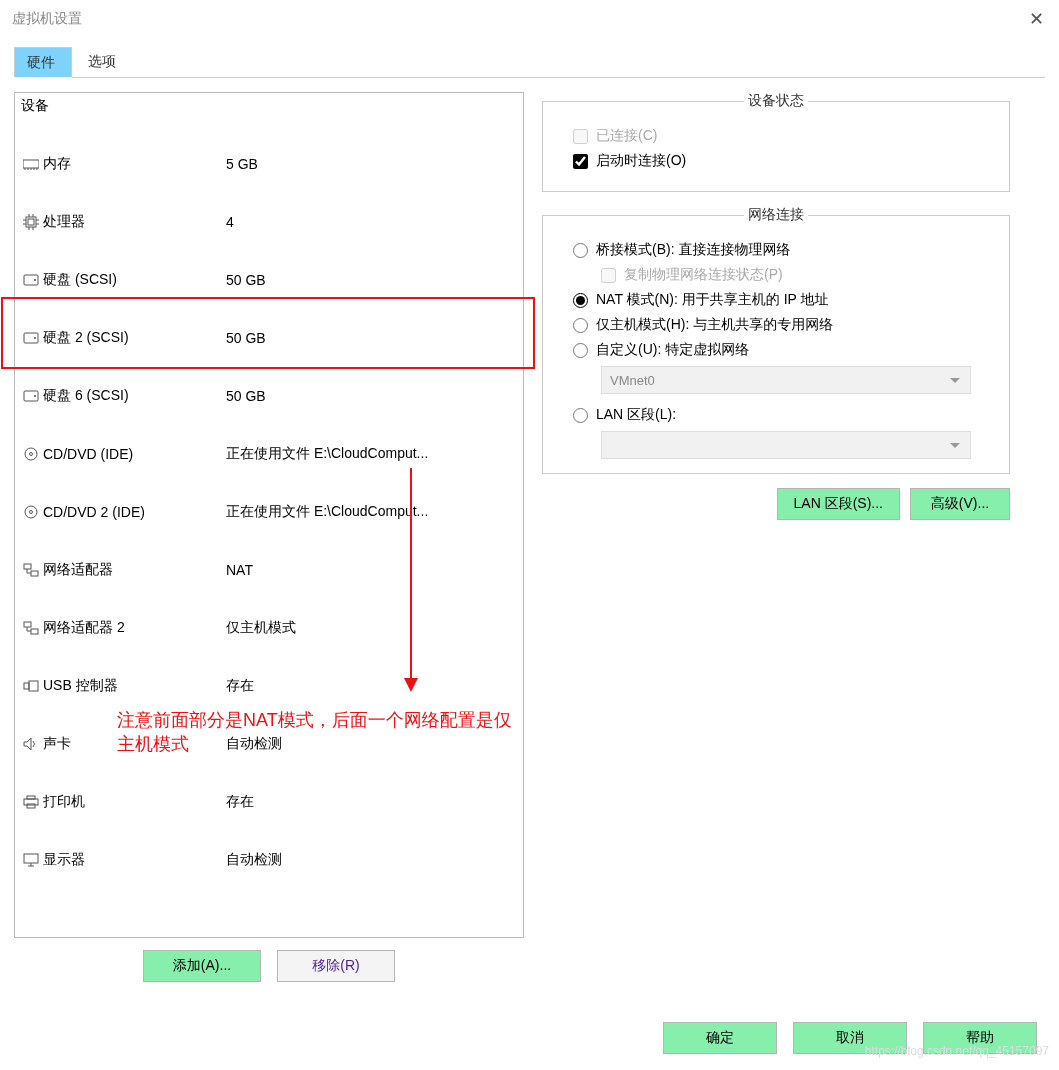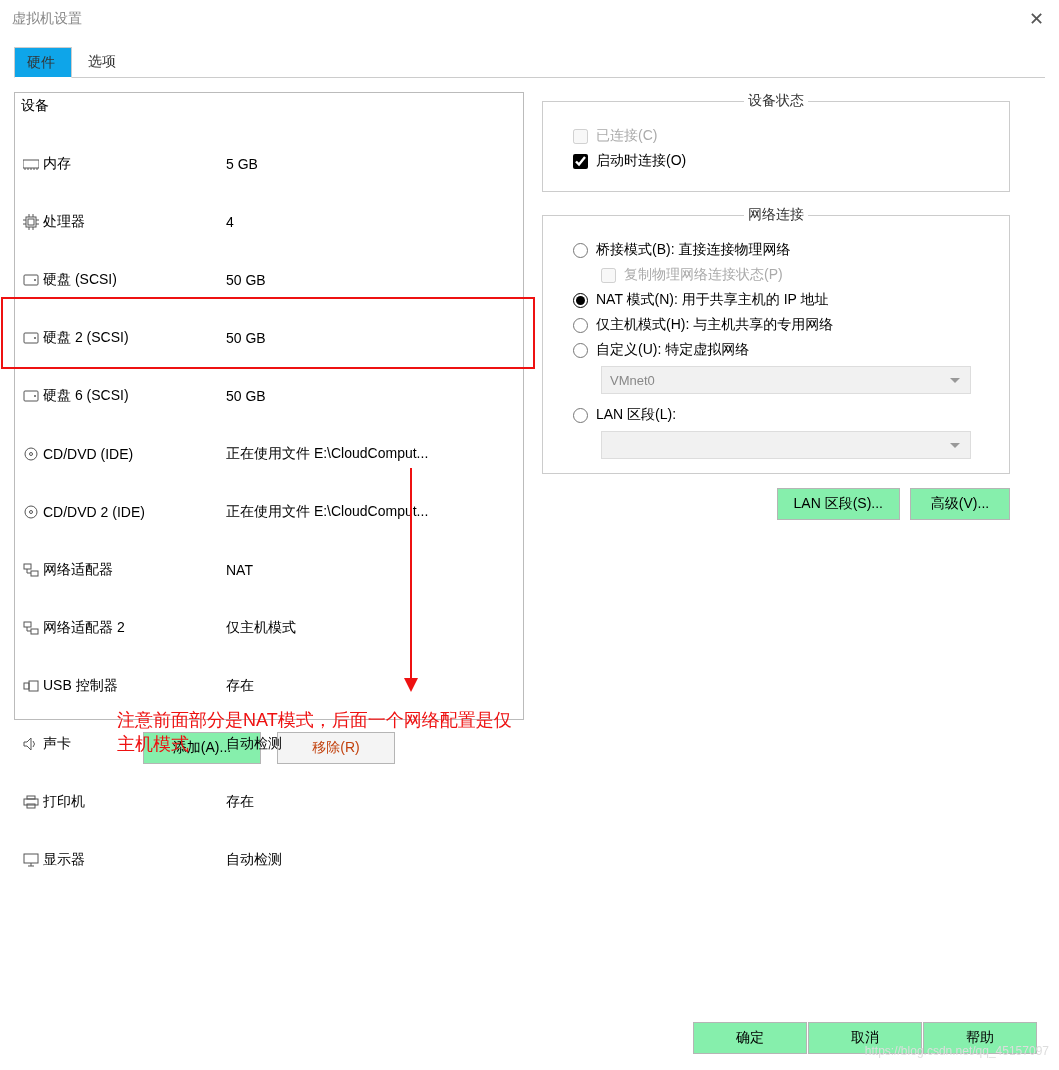--- a/index.html
+++ b/index.html
@@ -2,46 +2,46 @@
 <html><head>
 <meta charset="utf-8">
 <style>
 * { box-sizing: border-box; margin: 0; padding: 0; }
 body { font-family: "Microsoft YaHei", "Segoe UI", sans-serif; font-size: 13px; background: #fff; color: #000; width: 1059px; height: 1070px; position: relative; overflow: hidden; }
 .title-bar { height: 38px; display: flex; align-items: center; padding: 0 12px; color: #888; font-size: 14px; }
 .close-x { position: absolute; right: 15px; top: 8px; font-size: 18px; color: #555; cursor: pointer; }
 .dialog-body { padding: 8px 14px 14px 14px; }
 .tab-strip { display: flex; border-bottom: 1px solid #ccc; }
 .tab { padding: 6px 16px 5px 16px; font-size: 14px; color: #333; cursor: pointer; position: relative; top: 1px; }
-.tab.active { border: 1px solid #ccc; border-bottom: 1px solid #fff; background: #0ea5e9; padding-left: 12px; }
+.tab.active { border: 1px solid #ccc; border-bottom: 1px solid #fff; background: #7dd3fc; padding-left: 12px; }
 .panels { display: flex; gap: 18px; padding-top: 14px; }
 .left-panel { width: 510px; display: flex; flex-direction: column; }
-.device-list { border: 1px solid #bbb; height: 628px; position: relative; }
+.device-list { border: 1px solid #bbb; height: 846px; position: relative; }
 .list-header { display: flex; border-bottom: 0px solid #ddd; padding: 4px 6px; font-size: 14px; }
 .col-dev { width: 205px; }
 .col-sum { flex: 1; }
 .list-row { display: flex; align-items: center; padding: 2px 6px; font-size: 14px; height: 26px; margin-top: 32px; }
 .list-row .ico { width: 20px; display: inline-flex; justify-content: center; color: #555; margin-right: 2px; }
 .list-row .dev { width: 183px; }
 .list-row .sum { flex: 1; white-space: nowrap; overflow: hidden; text-overflow: clip; }
 .red-box { border: 2px solid #e11; position: absolute; left: -14px; right: -12px; }
 .right-panel { width: 468px; }
 fieldset { border: 1px solid #ccc; padding: 10px 14px 14px 14px; margin-bottom: 14px; position: relative; }
 legend { padding: 0 4px; font-size: 14px; color: #333; text-align: center; }
 .chk-row, .rad-row { display: flex; align-items: center; margin: 7px 0 7px 16px; font-size: 14px; }
 .rad-row.indent { margin-left: 44px; }
 input[type="checkbox"], input[type="radio"] { width: 15px; height: 15px; margin-right: 8px; accent-color: #000; }
 input[type="checkbox"]:disabled + span, .disabled-text { color: #aaa; }
 .dropdown { width: 370px; height: 28px; background: #f1f1f1; border: 1px solid #ddd; margin-left: 44px; margin-top: 4px; display: flex; align-items: center; padding: 0 8px; color: #888; position: relative; }
 .dropdown::after { content: ""; position: absolute; right: 10px; top: 11px; width: 0; height: 0; border-left: 5px solid transparent; border-right: 5px solid transparent; border-top: 5px solid #999; }
 .btn { border: 1px solid #b5b5b5; background: #86efac; padding: 6px 16px; font-size: 14px; cursor: pointer; min-width: 100px; text-align: center; }
-.btn:disabled { color: #c2410c; background: #f4f4f4; cursor: default; }
+.btn:disabled { color: #4c1d95; background: #f4f4f4; cursor: default; }
 .btn-row-right { display: flex; gap: 10px; justify-content: flex-end; margin-top: 6px; }
 .bottom-btns-left { display: flex; gap: 16px; justify-content: center; margin-top: 12px; }
-.footer-btns { position: absolute; bottom: 16px; right: 22px; display: flex; gap: 1px; }
+.footer-btns { position: absolute; bottom: 16px; right: 22px; display: flex; gap: 16px; }
 .annotation-arrow { position: absolute; left: 395px; top: 375px; }
 .arrow-line { width: 2px; height: 210px; background: #e11; }
 .arrow-head { width: 0; height: 0; border-left: 7px solid transparent; border-right: 7px solid transparent; border-top: 14px solid #e11; position: relative; left: -6px; }
 .annotation-text { position: absolute; left: 102px; top: 615px; color: #e11; font-size: 18px; }
 .watermark { position: absolute; right: 10px; bottom: 12px; color: #ddd; font-size: 12px; pointer-events: none; }
 svg { display: block; }
 </style>
 </head>
 <body>
 

